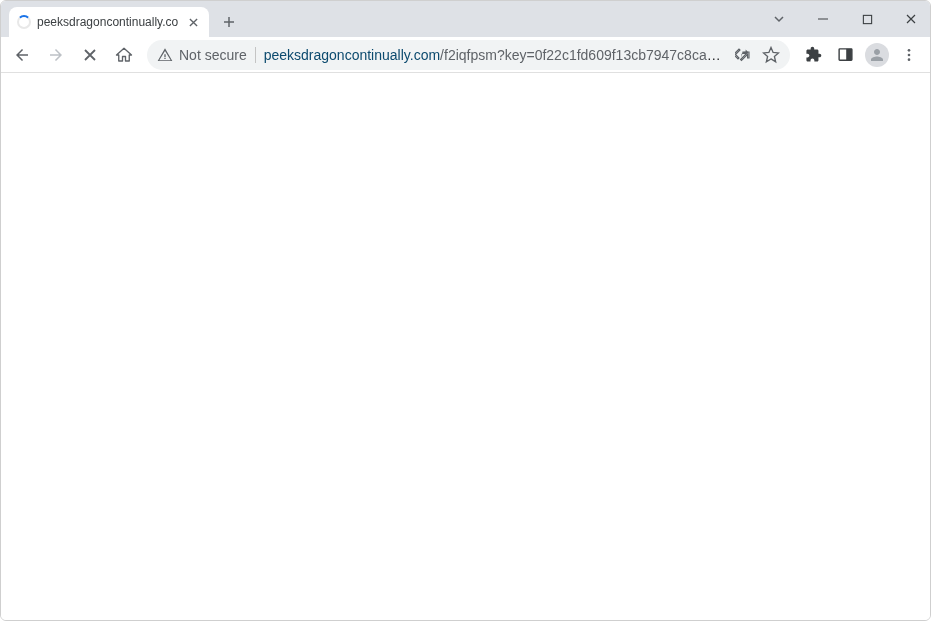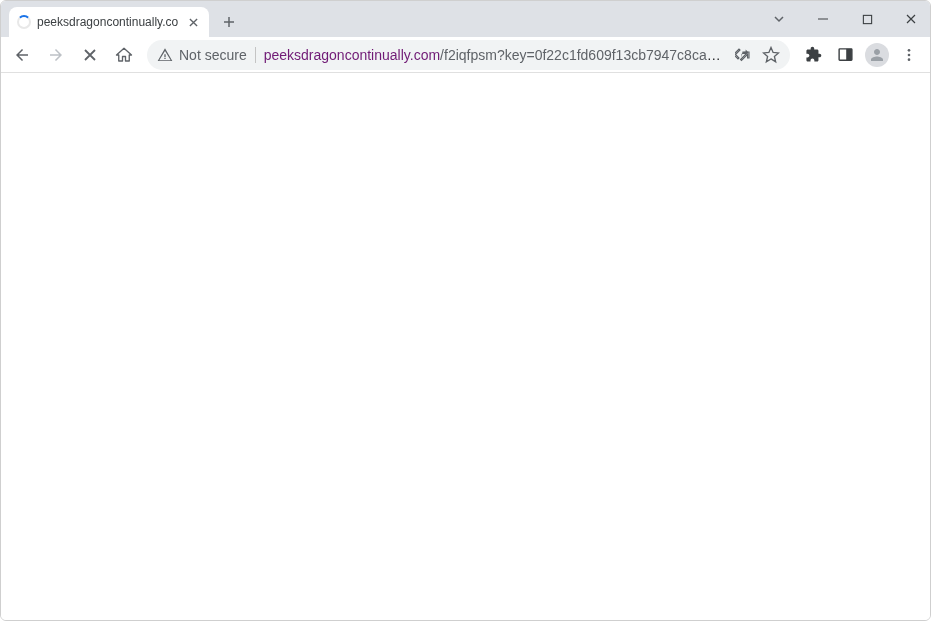--- a/index.html
+++ b/index.html
@@ -133,21 +133,21 @@
       height: 16px;
       background: #c4c4c4;
       flex-shrink: 0;
     }
     .url {
       flex: 1;
       overflow: hidden;
       white-space: nowrap;
       text-overflow: ellipsis;
     }
-    .url .domain { color: #701a75; }
+    .url .domain { color: #0c4a6e; }
     .url .path { color: #5f6368; }
     .omnibox-actions {
       display: flex;
       align-items: center;
       gap: 10px;
       flex-shrink: 0;
       color: #5f6368;
     }
     .right-icons {
       display: flex;

